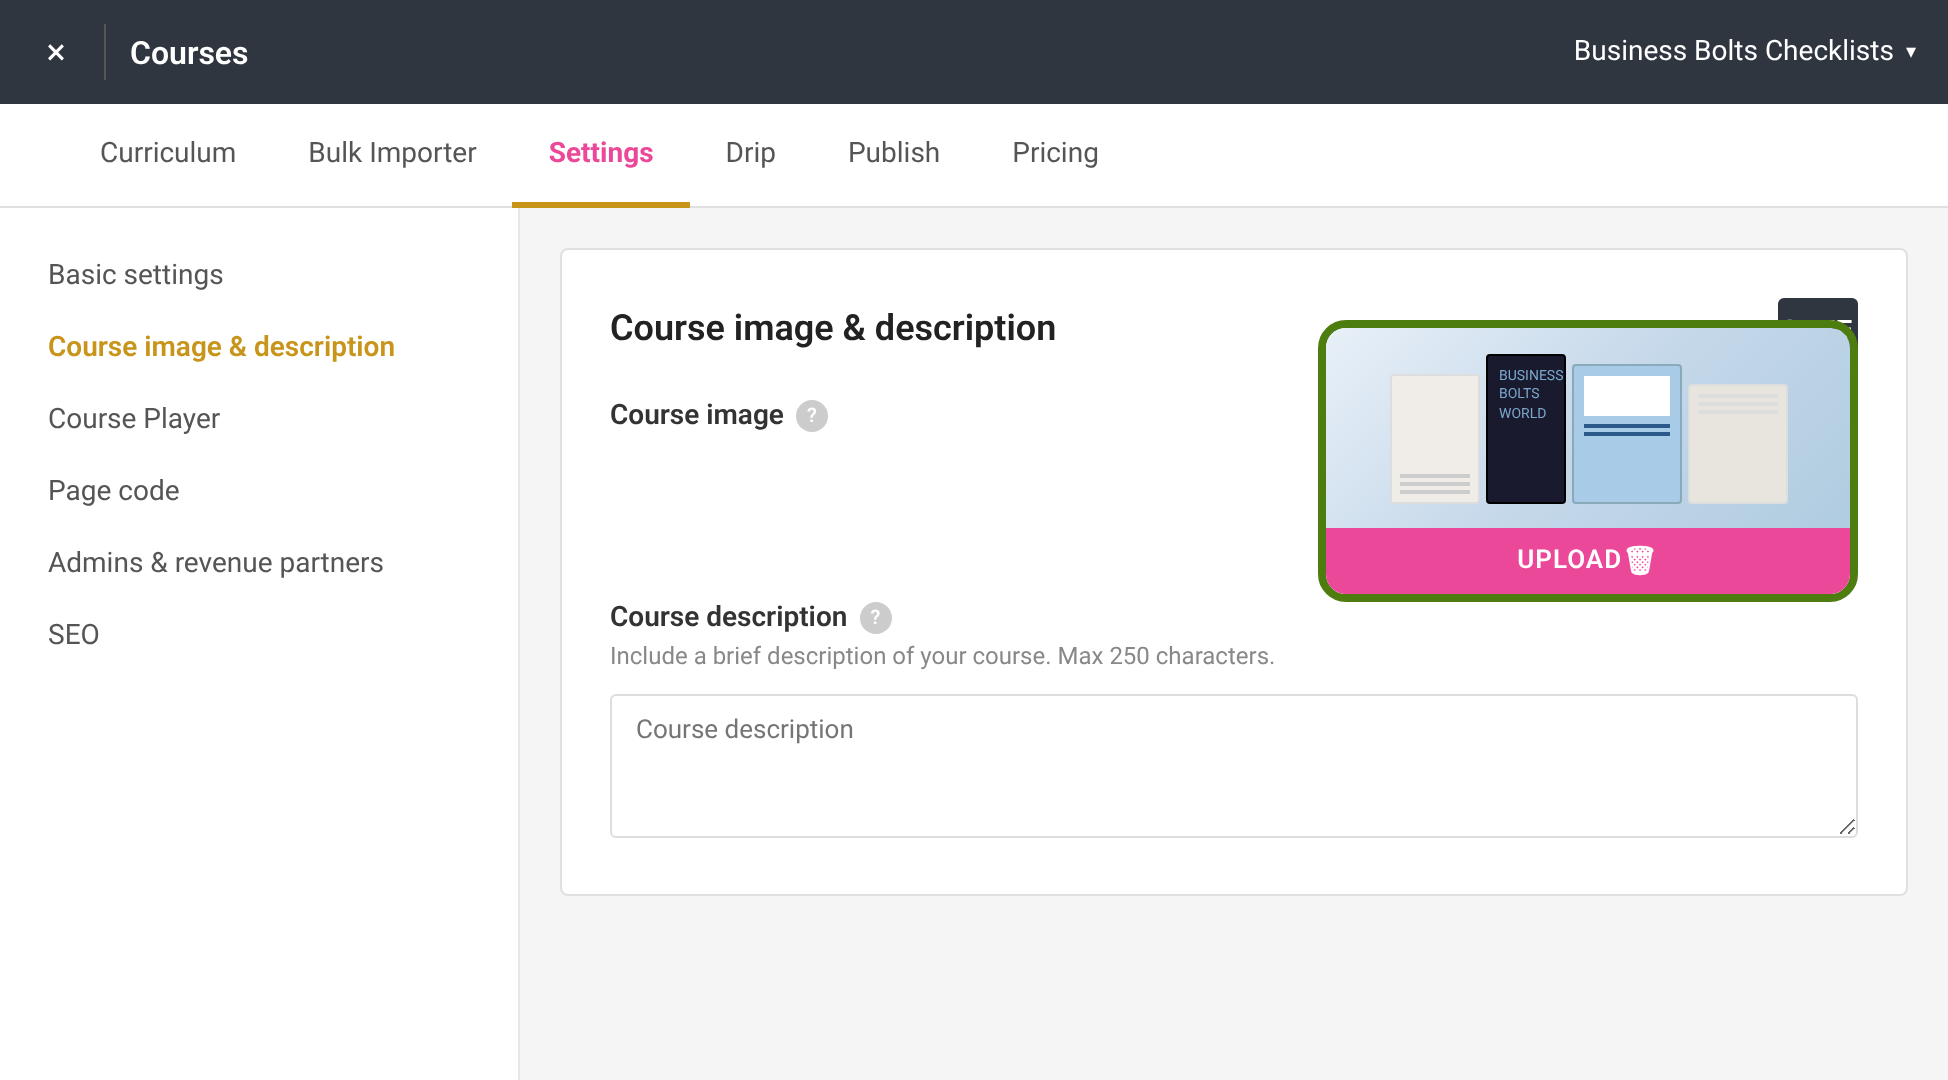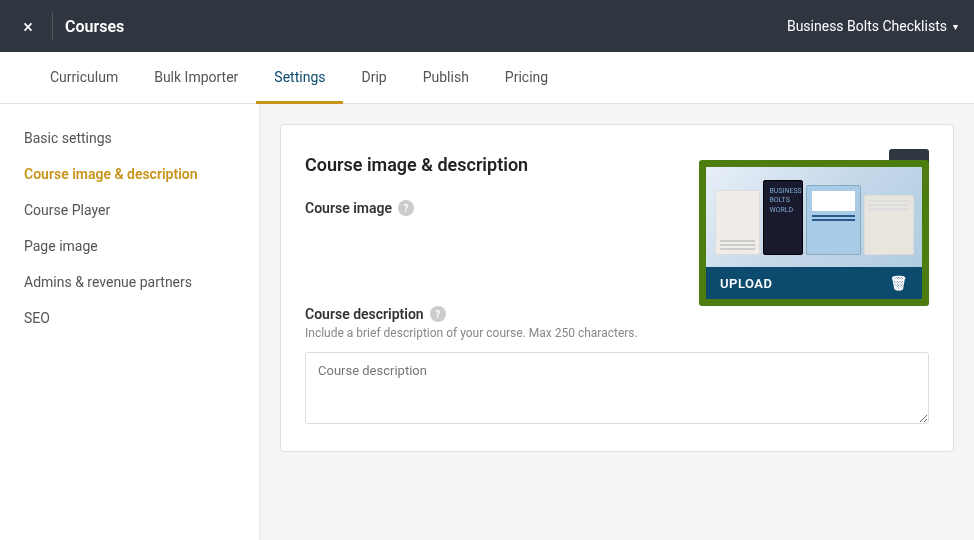--- a/index.html
+++ b/index.html
@@ -63,23 +63,23 @@
       display: flex;
       align-items: center;
       cursor: pointer;
       font-size: 14px;
       color: #555;
       border-bottom: 3px solid transparent;
       margin-bottom: -1px;
       position: relative;
     }
     .tab-item.active {
-      color: #0c4a6e;
+      color: #ec4899;
       border-bottom-color: #c8941a;
-      font-weight: 400;
+      font-weight: 700;
     }
 
     
     .main-layout {
       display: flex;
       height: calc(540px - 52px - 52px);
       overflow: hidden;
     }
 
     
@@ -162,24 +162,24 @@
       display: inline-flex;
       align-items: center;
       justify-content: center;
       font-size: 10px;
       color: #fff;
       cursor: pointer;
     }
 
     .image-upload-area {
       position: relative;
-      border: 7px solid #4d7c0f;
-      border-radius: 3px;
+      border: 4px solid #4d7c0f;
+      border-radius: 14px;
       overflow: hidden;
-      width: 230px;
+      width: 270px;
       float: right;
       margin-top: -60px;
     }
     .image-preview {
       width: 100%;
       height: 100px;
       background: linear-gradient(135deg, #e8f0f8 0%, #c5d8ea 50%, #b0cce0 100%);
       display: flex;
       align-items: center;
       justify-content: center;
@@ -196,26 +196,26 @@
     }
     .book {
       border-radius: 2px;
     }
     .book-1 { width: 45px; height: 65px; background: #f0ede8; border: 1px solid #ddd; display: flex; flex-direction: column; justify-content: flex-end; padding: 4px; }
     .book-2 { width: 40px; height: 75px; background: #1a1a2e; border: 1px solid #000; }
     .book-3 { width: 55px; height: 70px; background: #a8cce8; border: 1px solid #8ab; }
     .book-4 { width: 50px; height: 60px; background: #e8e4de; border: 1px solid #ddd; }
 
     .upload-bar {
-      background: #0c4a6e;
+      background: #ec4899;
       color: #fff;
       padding: 8px 14px;
       display: flex;
       align-items: center;
-      justify-content: space-between;
+      justify-content: center;
       font-size: 13px;
       font-weight: 600;
       letter-spacing: 0.5px;
       cursor: pointer;
     }
     .trash-icon {
       font-size: 14px;
       cursor: pointer;
     }
 
@@ -258,21 +258,21 @@
   <div class="tab-item">Publish</div>
   <div class="tab-item">Pricing</div>
 </div>
 
 <div class="main-layout">
 
   <div class="sidebar">
     <div class="sidebar-item">Basic settings</div>
     <div class="sidebar-item active">Course image &amp; description</div>
     <div class="sidebar-item">Course Player</div>
-    <div class="sidebar-item">Page image</div>
+    <div class="sidebar-item">Page code</div>
     <div class="sidebar-item">Admins &amp; revenue partners</div>
     <div class="sidebar-item">SEO</div>
   </div>
 
   <div class="content-area">
     <div class="card">
 
       <div class="card-header">
         <span class="card-title">Course image &amp; description</span>
         <button class="save-btn">SAVE</button>

